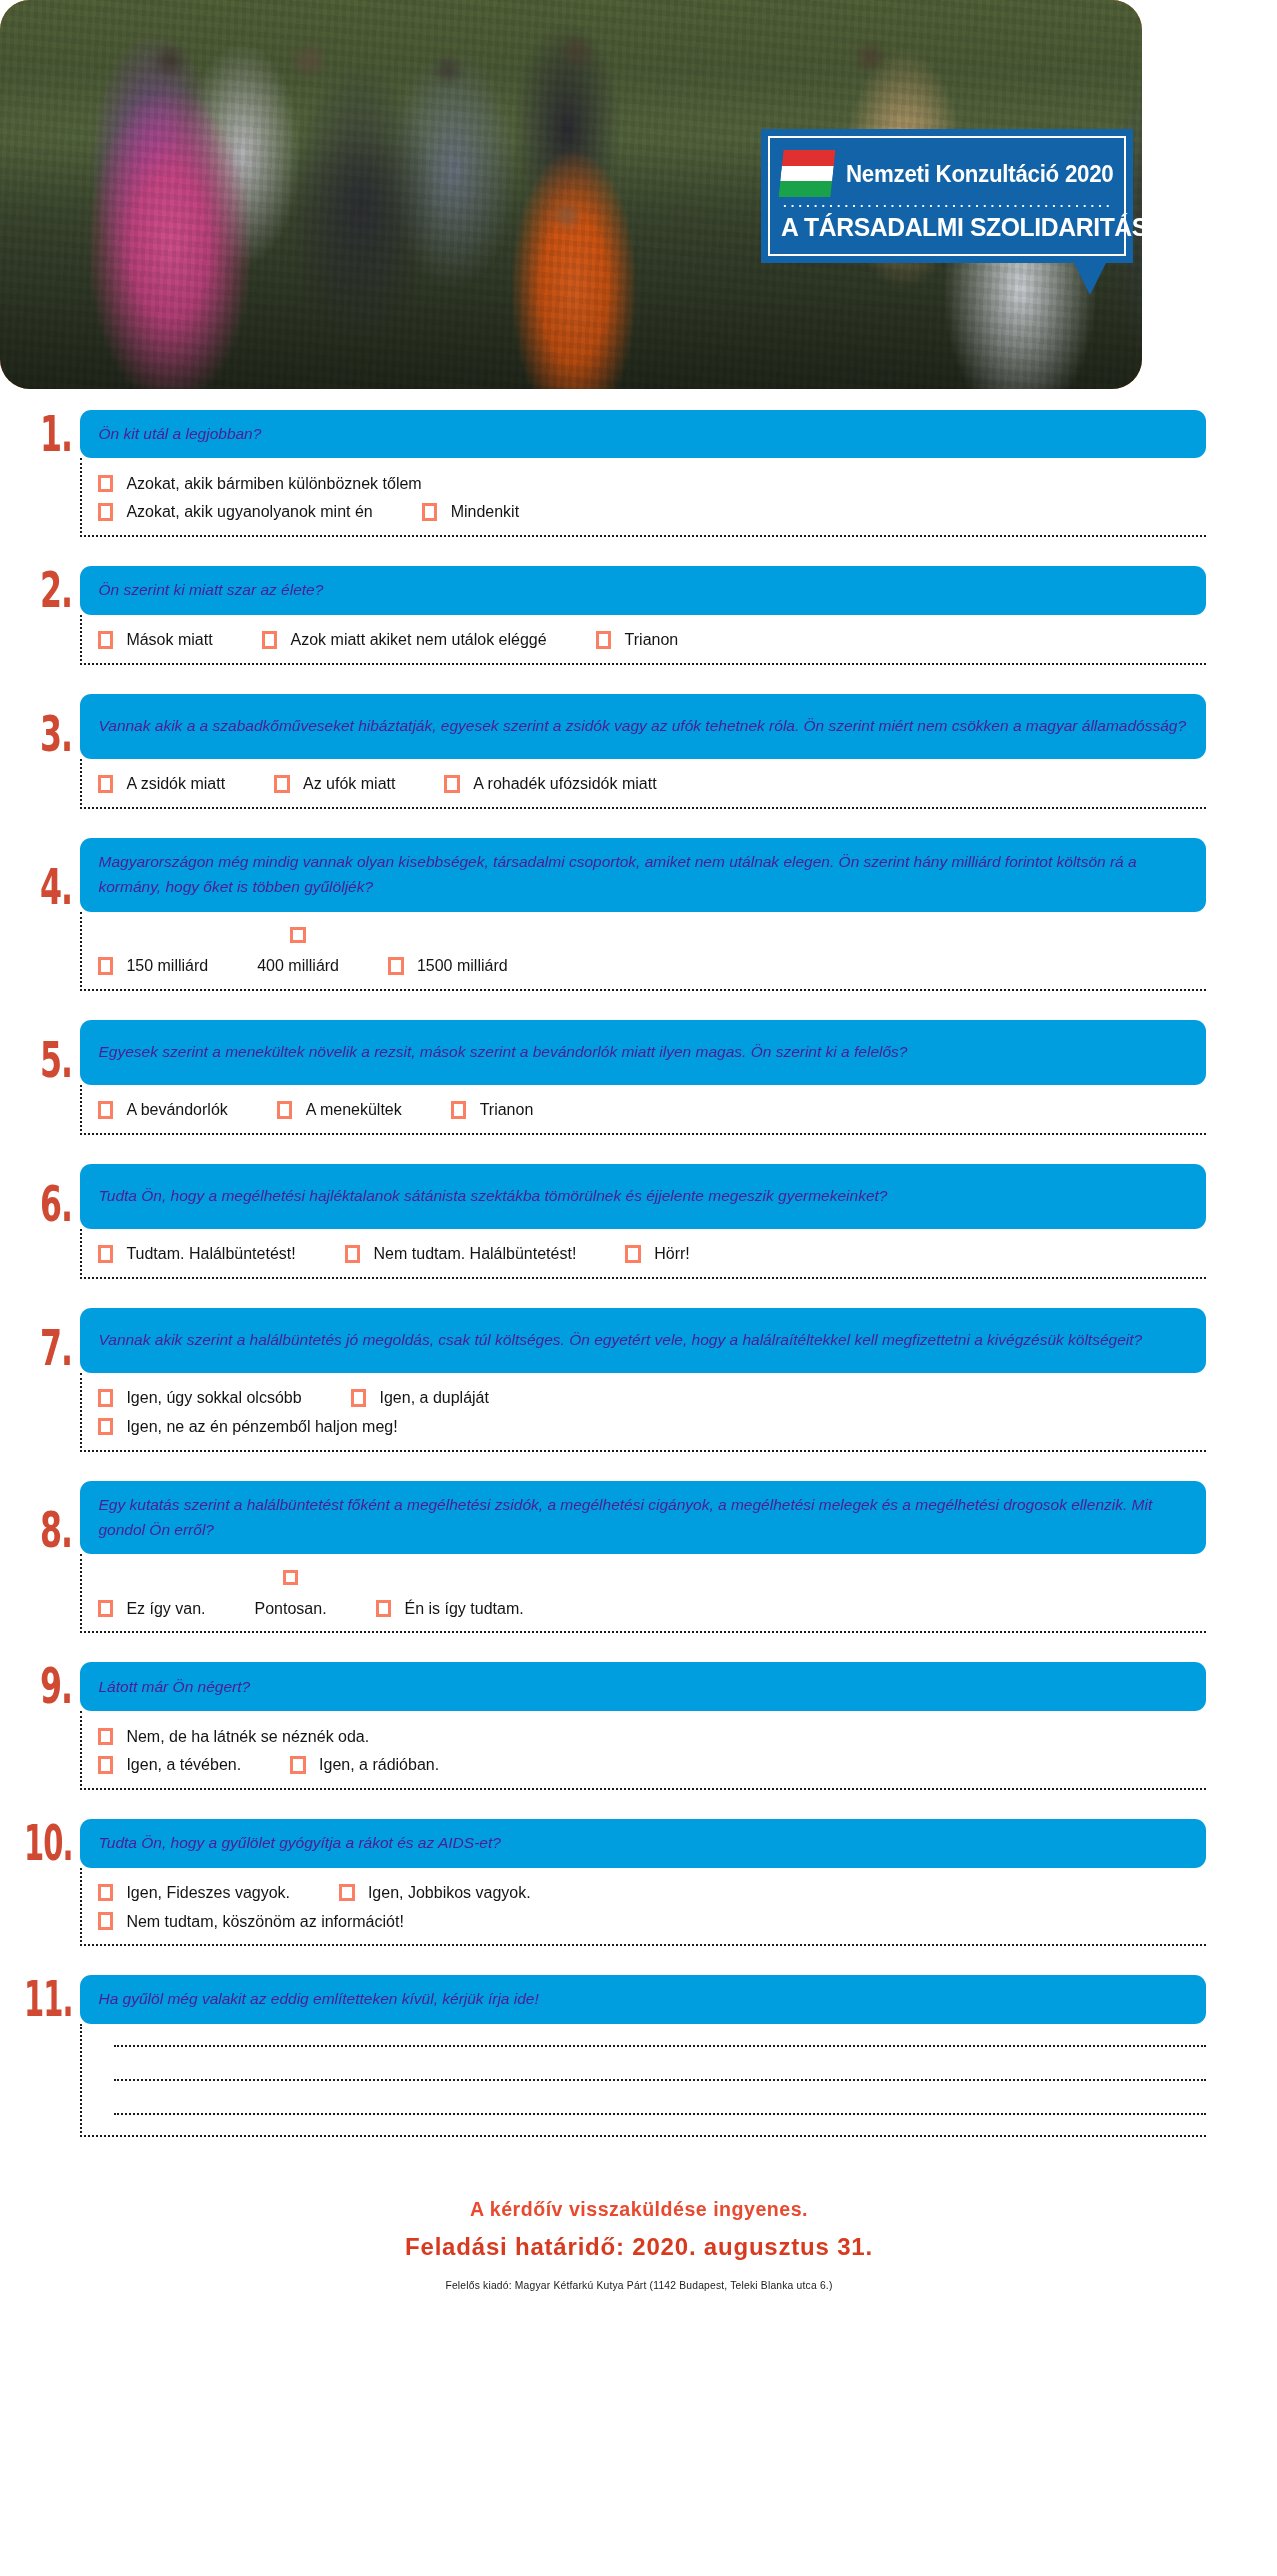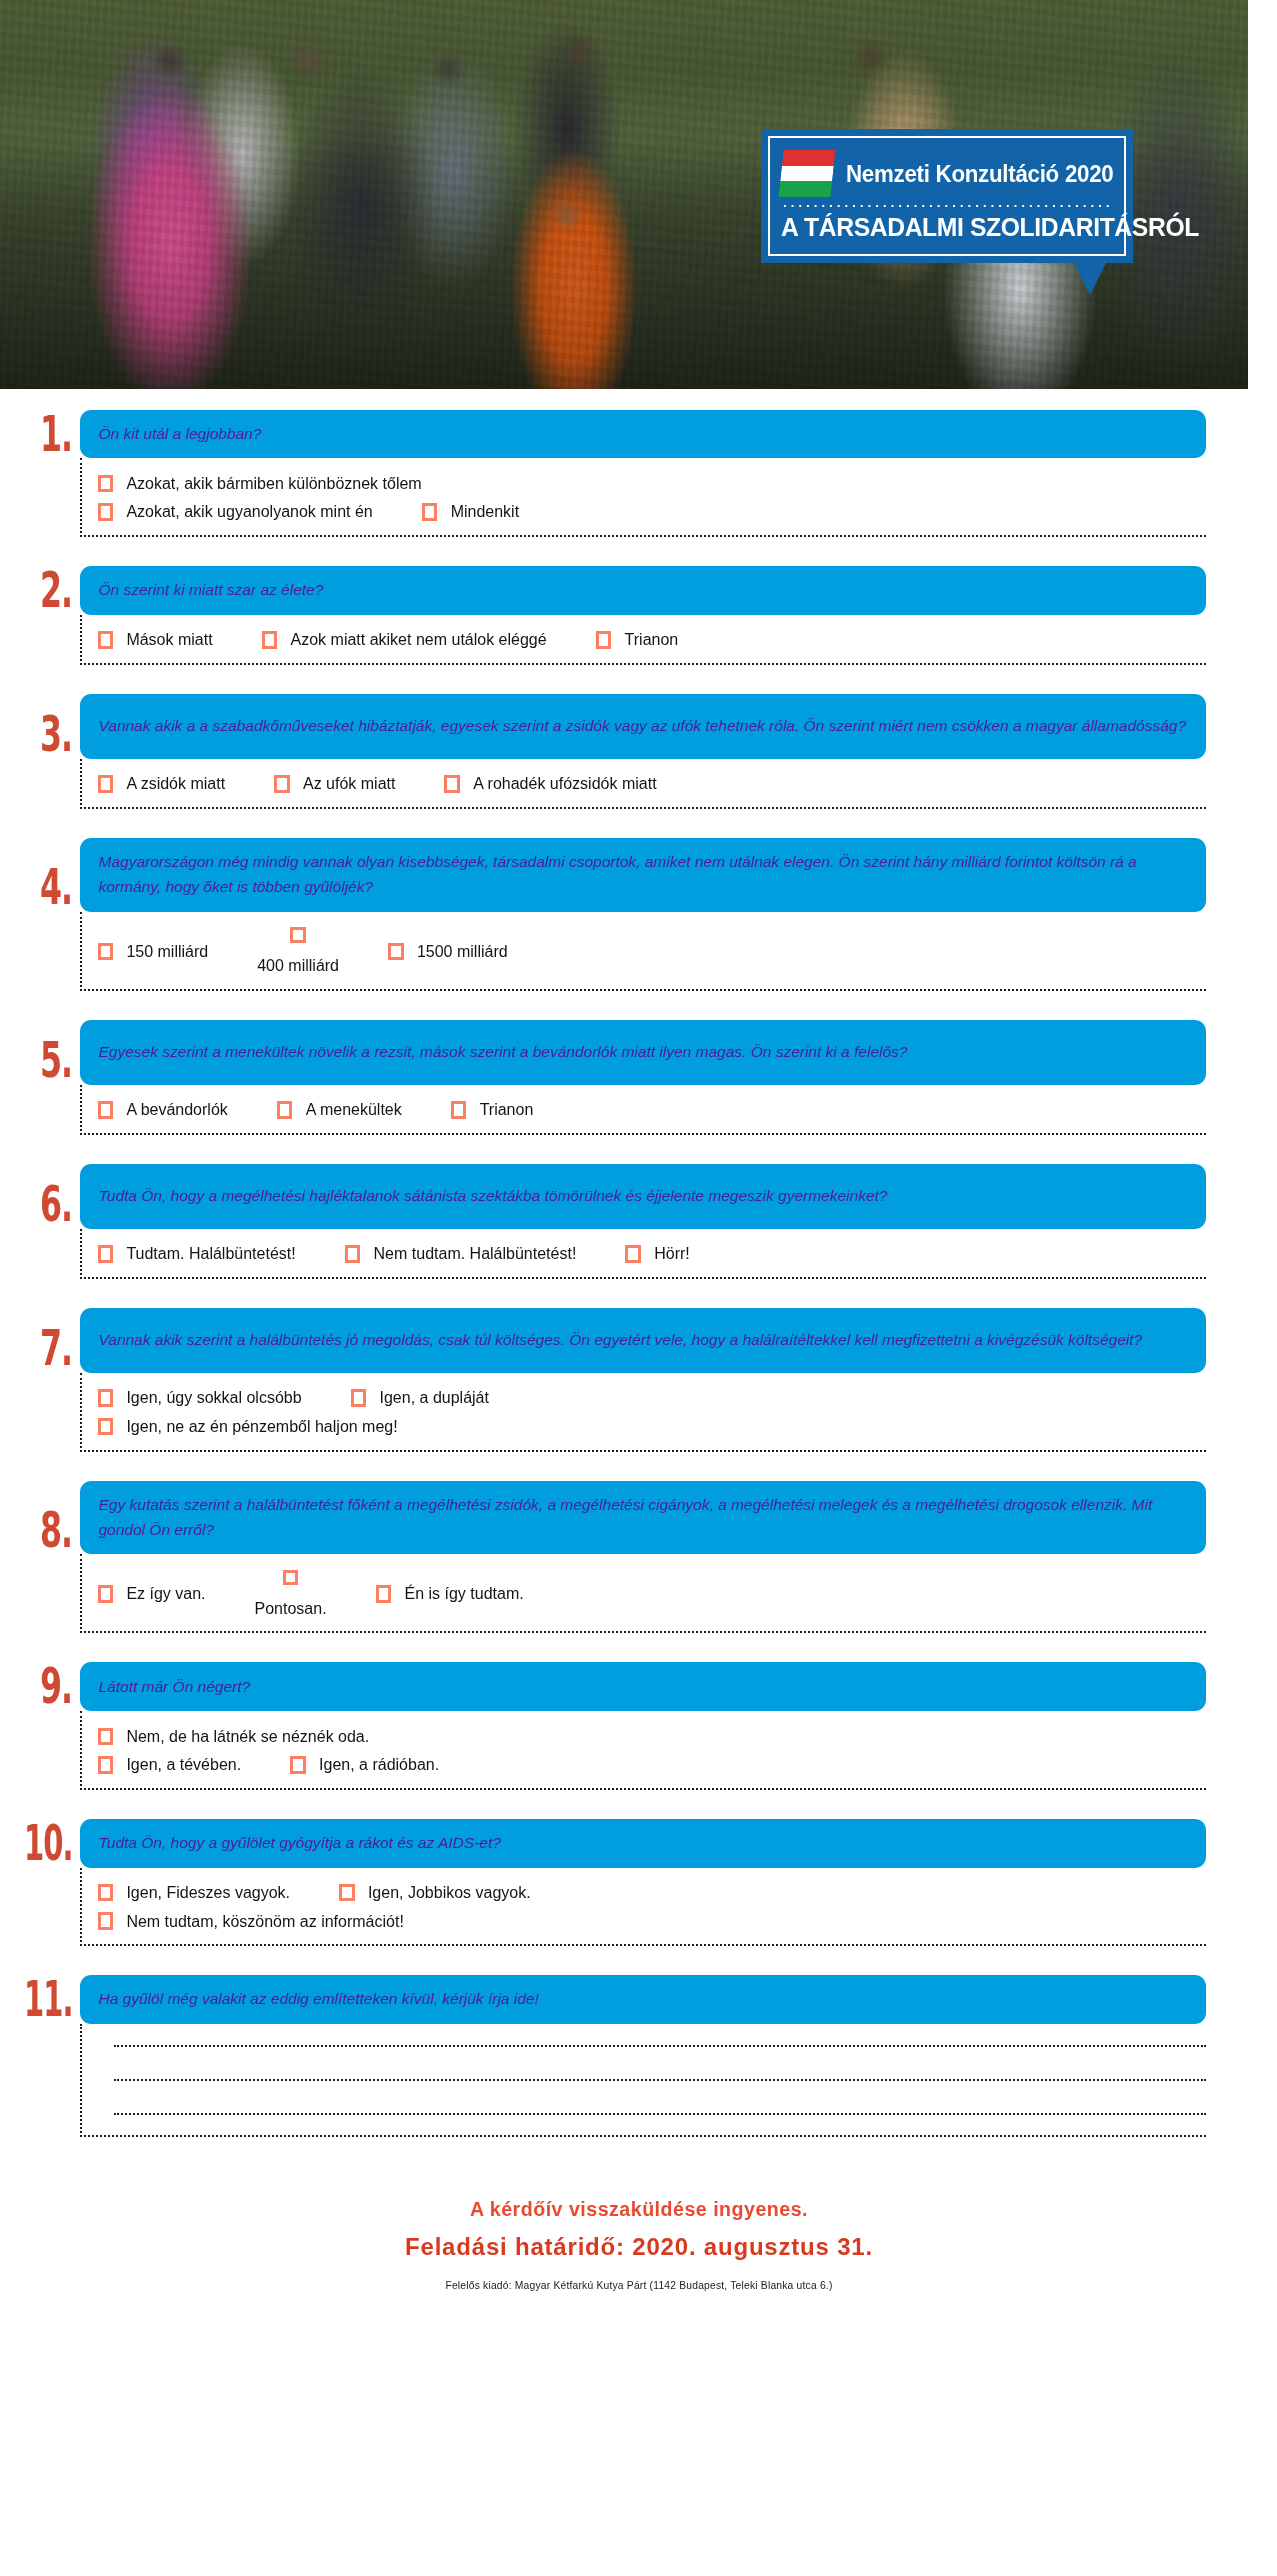--- a/index.html
+++ b/index.html
@@ -14,24 +14,25 @@
     position: relative;
     width: 1278px;
     height: 3091px;
     background: #ffffff;
     overflow: hidden;
   }
 
   
   .hero {
     position: relative;
-    width: 1248px;
+    width: 1142px;
     height: 389px;
     overflow: hidden;
     background: #f97316;
+    border-radius: 30px;
   }
   .hero-photo {
     position: absolute;
     inset: 0;
     background:
       radial-gradient(ellipse 134px 258px at 170px 247px, #e8559a 0%, #d2478a 28%, rgba(210,71,138,0) 62%),
       radial-gradient(ellipse 108px 222px at 155px 165px, #7d3fa8 0%, rgba(125,63,168,0) 60%),
       radial-gradient(ellipse 93px 206px at 574px 289px, #f4671d 0%, #e2590f 35%, rgba(226,89,15,0) 68%),
       radial-gradient(ellipse 77px 155px at 567px 129px, #2a2a30 0%, rgba(42,42,48,0) 70%),
       radial-gradient(ellipse 103px 196px at 361px 206px, #2f3136 0%, rgba(47,49,54,0) 72%),
@@ -207,21 +208,21 @@
   .q-answers {
     position: relative;
     margin-left: 80px;
     margin-right: 72px;
     border-left: 2.1px dotted #1a1a1a;
     border-bottom: 2.1px dotted #1a1a1a;
     padding: 15.5px 0 13.4px 15.5px;
   }
   .ans-row {
     display: flex;
-    align-items: center;
+    align-items: flex-end;
     margin-bottom: 9.3px;
   }
   .ans-row:last-child { margin-bottom: 0; }
 
   .opt {
     display: flex;
     align-items: center;
     gap: 13.4px;
     flex: 0 0 auto;
   }

